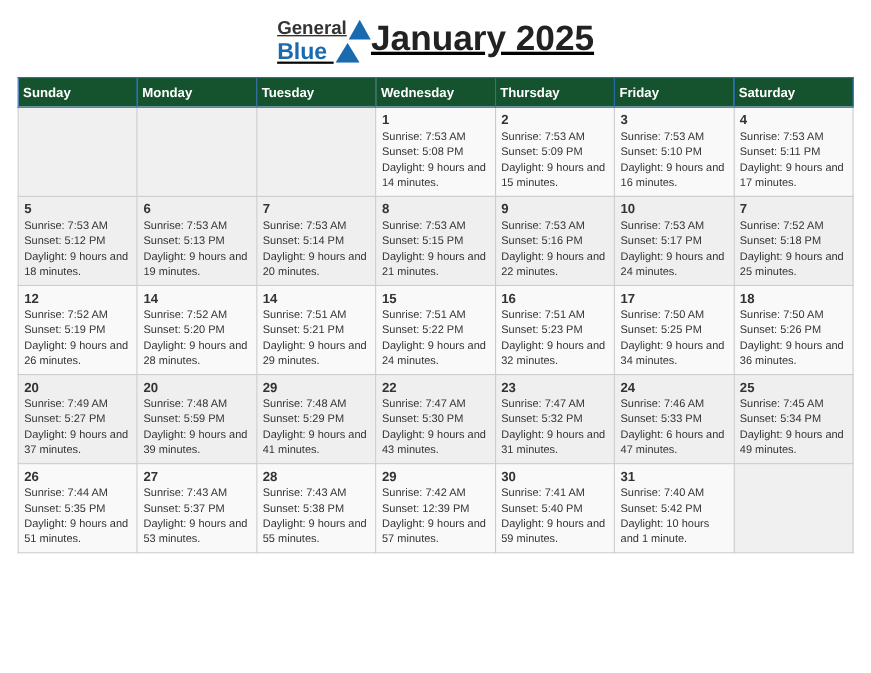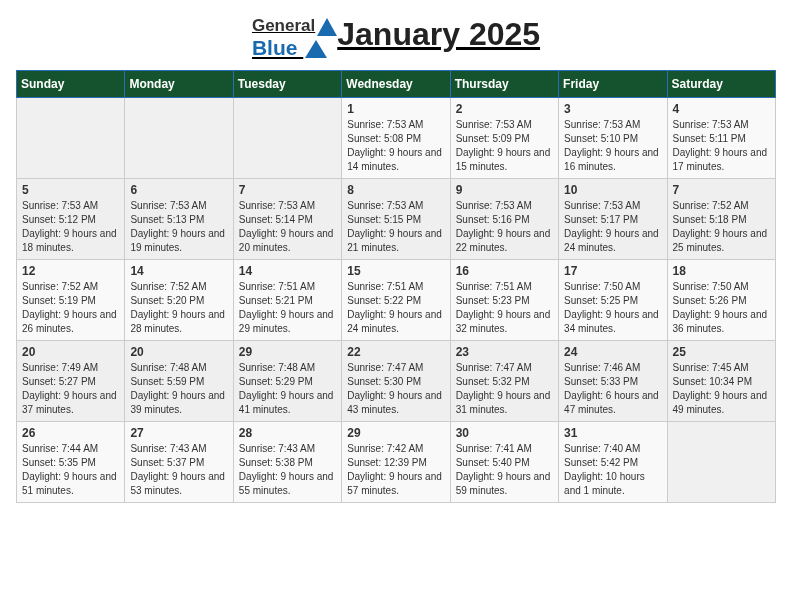--- a/index.html
+++ b/index.html
@@ -309,21 +309,21 @@
 <div class="day-info">
   <span>Sunrise: 7:46 AM</span><br>
   <span>Sunset: 5:33 PM</span><br>
   <span>Daylight: 6 hours and 47 minutes.</span>
 </div>
         </td>
         <td>
           <span class="day-num">25</span>
 <div class="day-info">
   <span>Sunrise: 7:45 AM</span><br>
-  <span>Sunset: 10:34 PM</span><br>
+  <span>Sunset: 5:34 PM</span><br>
   <span>Daylight: 9 hours and 49 minutes.</span>
 </div>
         </td>
       </tr>
       <tr>
         <td>
           <span class="day-num">26</span>
 <div class="day-info">
   <span>Sunrise: 7:44 AM</span><br>
   <span>Sunset: 5:35 PM</span><br>

